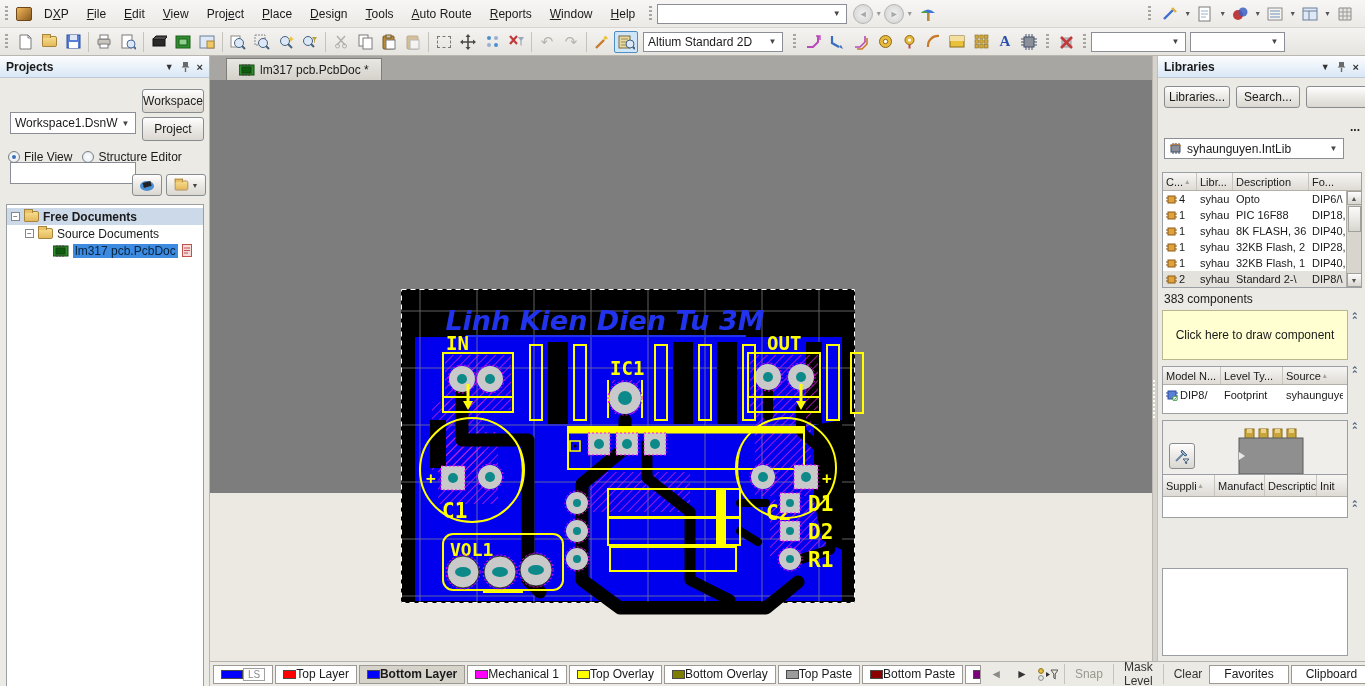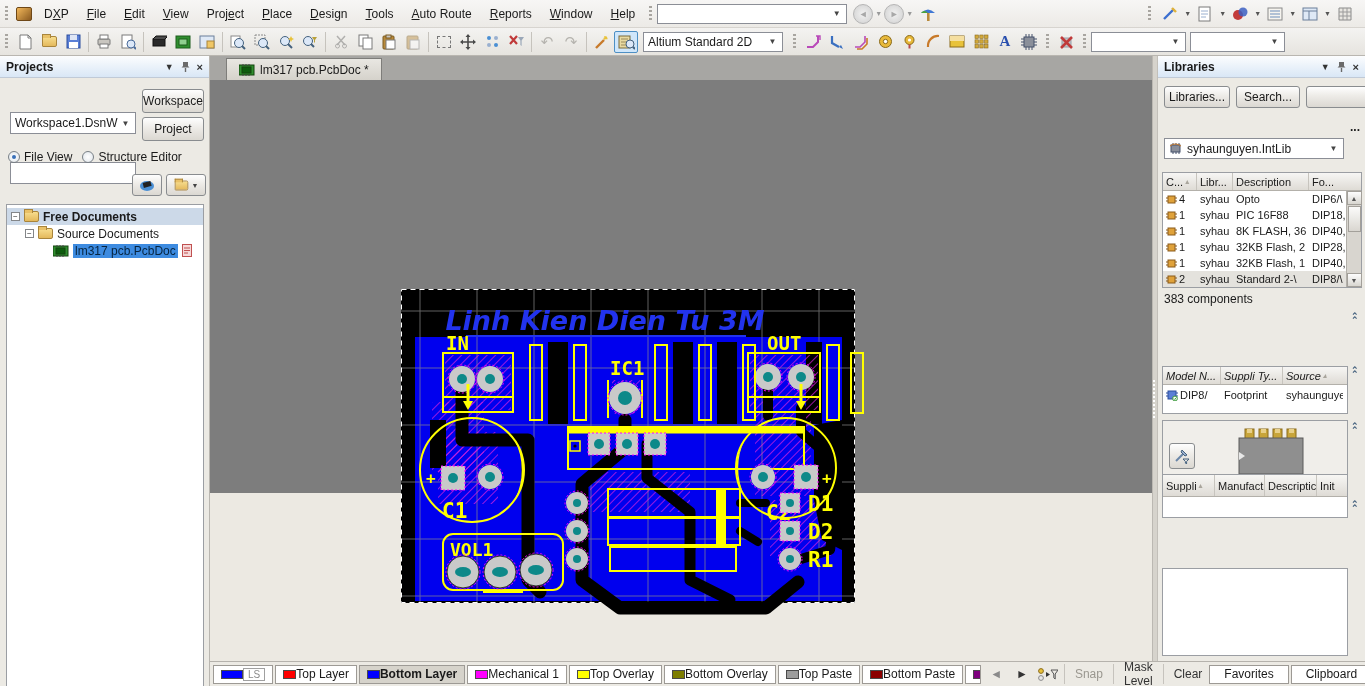--- a/index.html
+++ b/index.html
@@ -780,27 +780,30 @@
       <div class="scrollcol">
         <div class="scrbtn">▲</div>
         <div class="scrthumb"></div>
         <div class="scrbtn" style="margin-top:auto;">▼</div>
       </div>
     </div>
   </div>
   <div class="abs" style="left:6px;top:236px;">383 components</div>
 
   
+  <div class="abs" style="left:4px;top:254px;width:186px;height:50px;background:#ffffd2;border:1px solid #b9b78e;display:flex;align-items:center;justify-content:center;text-align:center;">
+    <span>Click here to draw component</span>
+  </div>
   <div class="abs chev" style="left:193px;top:258px;">⌃<br>⌃</div>
 
   
   <div class="tbl abs" style="left:4px;top:310px;width:186px;height:48px;">
-    <div class="thead" style="height:18px;font-style:italic;">
+    <div class="thead" style="height:18px;">
       <div class="th" style="width:58px;">Model N...</div>
-      <div class="th" style="width:62px;">Suppli Ty...</div>
+      <div class="th" style="width:62px;">Level Ty...</div>
       <div class="th" style="width:62px;border-right:none;">
           <span>Source</span>
           <span class="sort">▴</span>
         </div>
     </div>
     <div class="trow" style="height:20px;">
       <span class="td" style="width:58px;display:flex;gap:2px;align-items:center;">
         <svg width="12" height="11">
             <rect x="2" y="1" width="8" height="8" fill="#5a7fd6" stroke="#2c4f9e"></rect>
             <path d="M0 3h2M0 6h2M10 3h2M10 6h2" stroke="#2c4f9e"></path>

